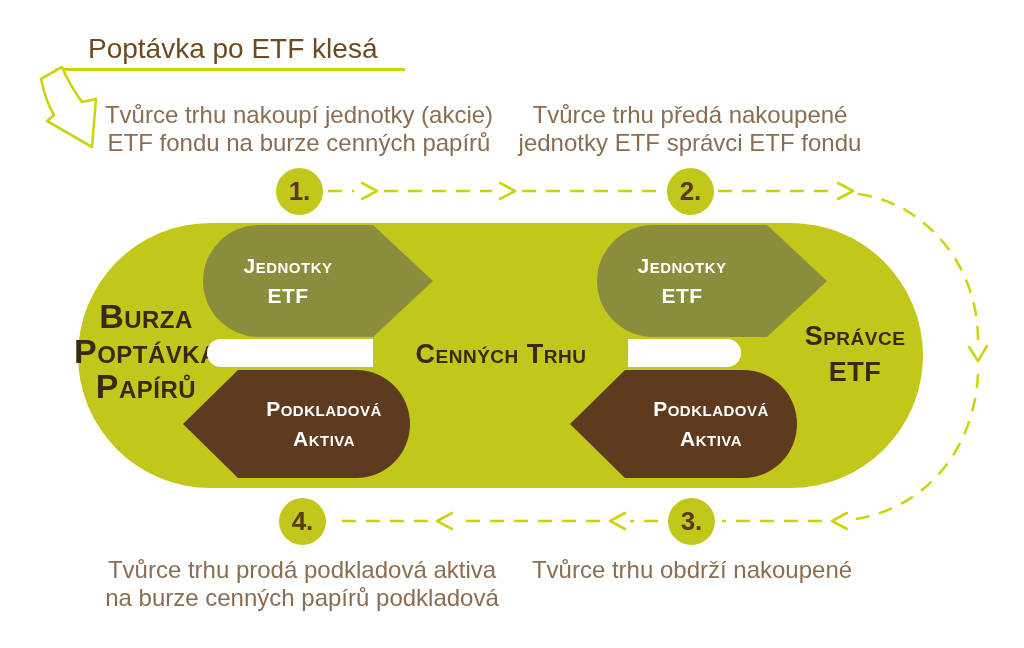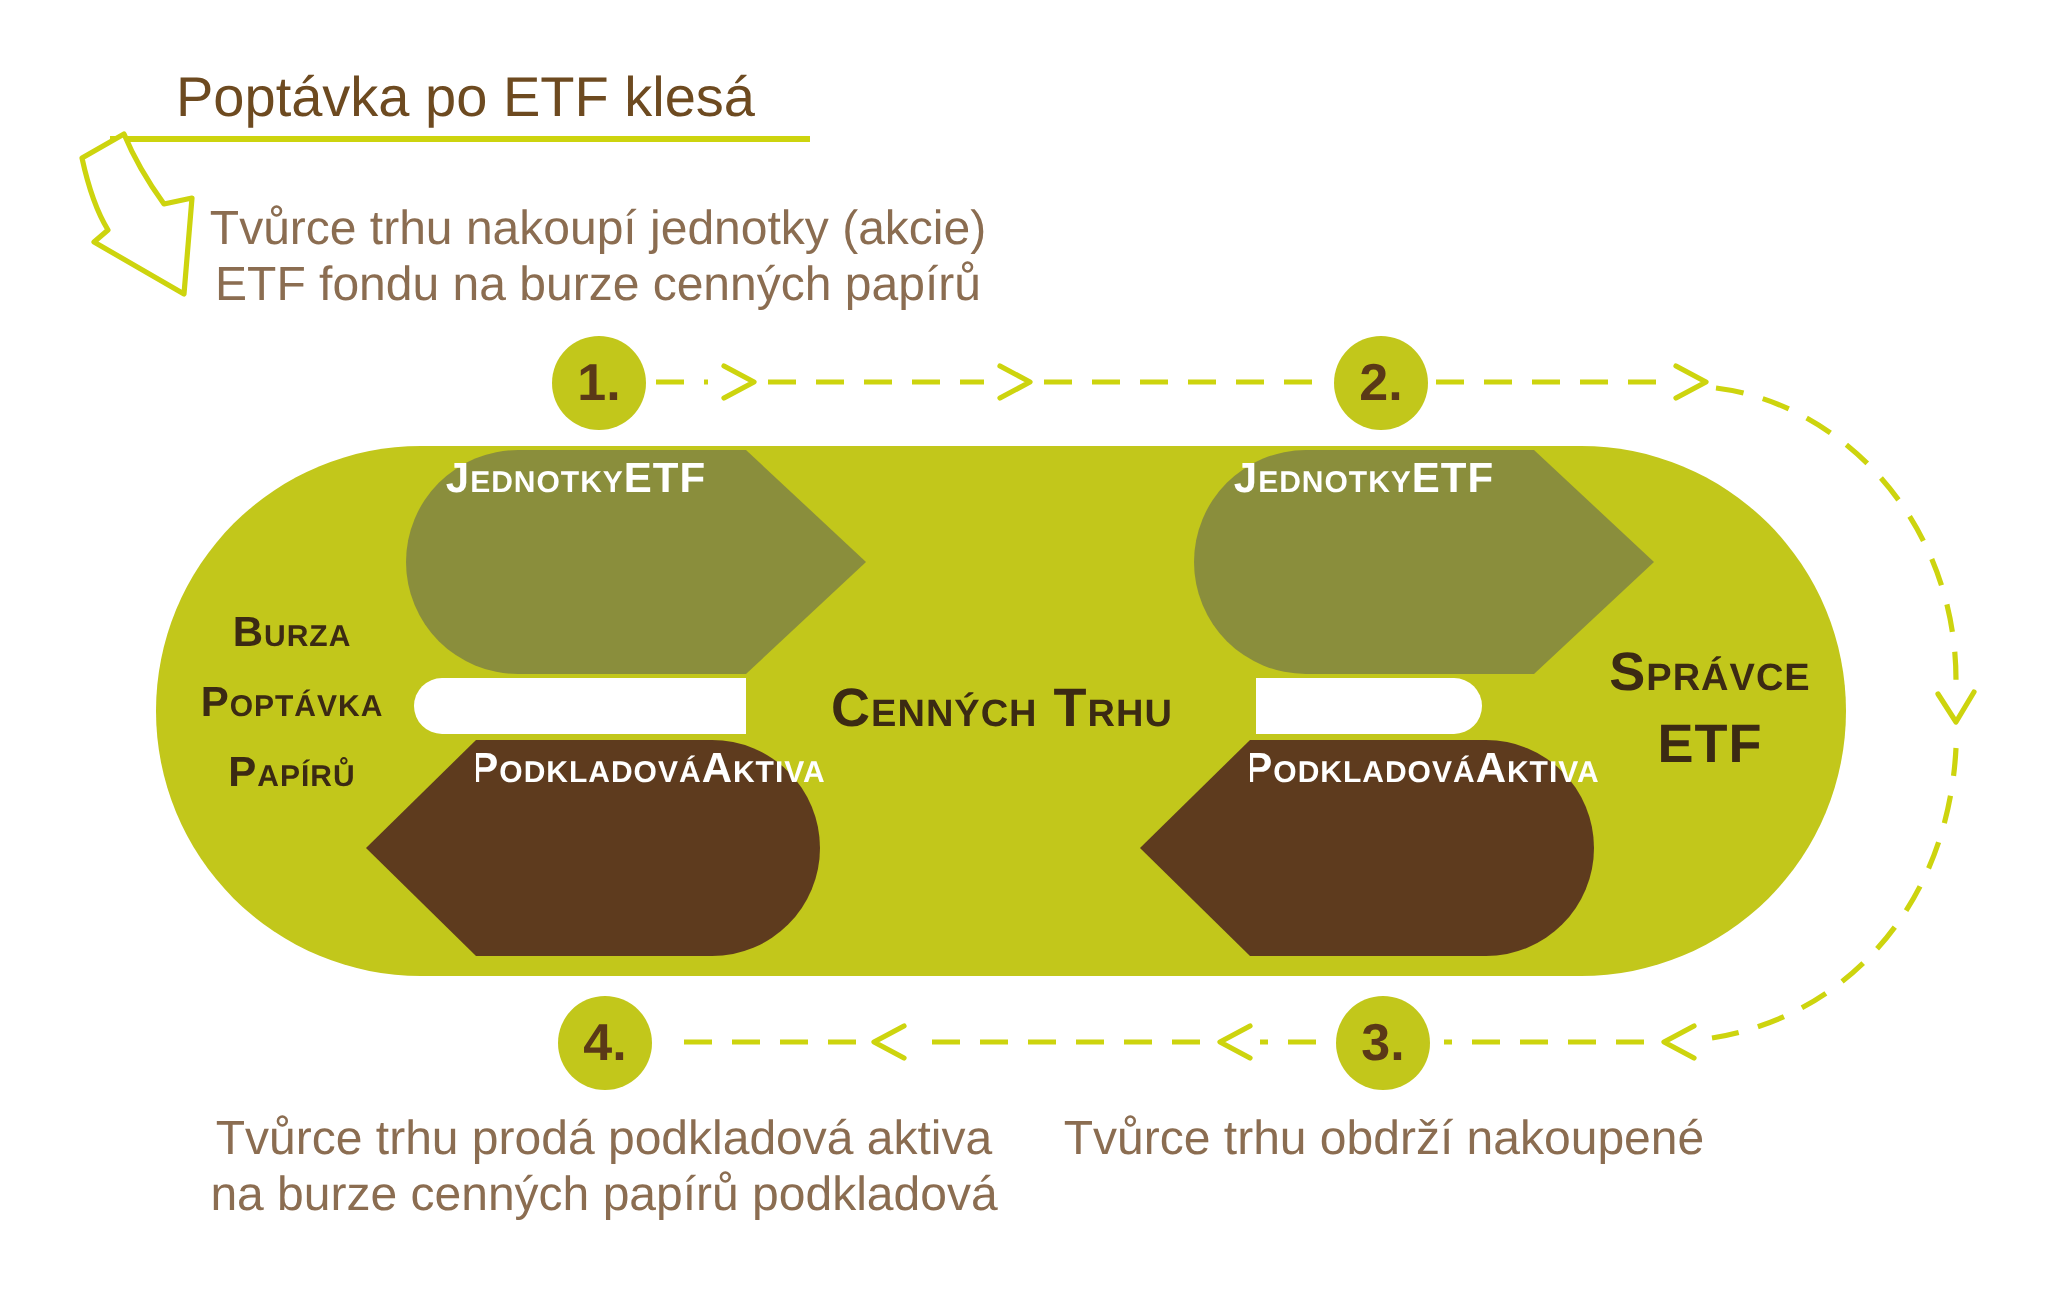--- a/index.html
+++ b/index.html
@@ -30,28 +30,28 @@
   #badge3{left:668px;top:498px}
   #badge4{left:279px;top:498px}
   .pill{
     position:absolute;left:78px;top:223px;width:845px;height:265px;
     border-radius:133px;background:var(--pill_green);
   }
   .entity{
     position:absolute;text-align:center;font-weight:bold;color:var(--dark_label);
     font-variant:small-caps;letter-spacing:.5px;
   }
-  #entity-burza{left:64px;top:299px;width:164px;font-size:21px;line-height:35px}
+  #entity-burza{left:64px;top:299px;width:164px;font-size:34px;line-height:35px}
   #entity-tvurce{left:394px;top:339px;width:214px;font-size:27px}
   #entity-spravce{left:776px;top:318px;width:158px;font-size:27px;line-height:36px}
   .whitebar{position:absolute;top:339px;height:28px;background:#fff;}
   #whitebar-l{left:207px;width:166px;border-radius:14px 0 0 14px}
   #whitebar-r{left:628px;width:113px;border-radius:0 14px 14px 0}
   .arrow-body{
-    position:absolute;display:flex;justify-content:center;
+    position:absolute;display:flex;flex-direction:column;justify-content:center;
     text-align:center;color:#fff;font-weight:bold;font-variant:small-caps;
     font-size:21px;line-height:30px;letter-spacing:.5px;
   }
   .olive{background:var(--olive_arrow)}
   .brown{background:var(--brown_arrow)}
   #olive-l{left:203px;top:225px;width:170px;height:112px;border-radius:56px 0 0 56px}
   #olive-r{left:597px;top:225px;width:170px;height:112px;border-radius:56px 0 0 56px}
   #brown-l{left:238px;top:370px;width:172px;height:108px;border-radius:0 54px 54px 0}
   #brown-r{left:625px;top:370px;width:172px;height:108px;border-radius:0 54px 54px 0}
   .tip{position:absolute;width:0;height:0;}
@@ -70,20 +70,24 @@
 <body>
 
 <div id="canvas">
 
   <div class="title">Poptávka po ETF klesá</div>
   <div class="underline"></div>
 
   <div class="step" id="step1">
     <div>Tvůrce trhu nakoupí jednotky (akcie)</div>
     <div>ETF fondu na burze cenných papírů</div>
+  </div>
+  <div class="step" id="step2">
+    <div>Tvůrce trhu předá nakoupené</div>
+    <div>jednotky ETF správci ETF fondu</div>
   </div>
   <div class="step" id="step3">
     <div>Tvůrce trhu obdrží nakoupené</div>
   </div>
   <div class="step" id="step4">
     <div>Tvůrce trhu prodá podkladová aktiva</div>
     <div>na burze cenných papírů podkladová</div>
   </div>
 
   <div class="pill"></div>

